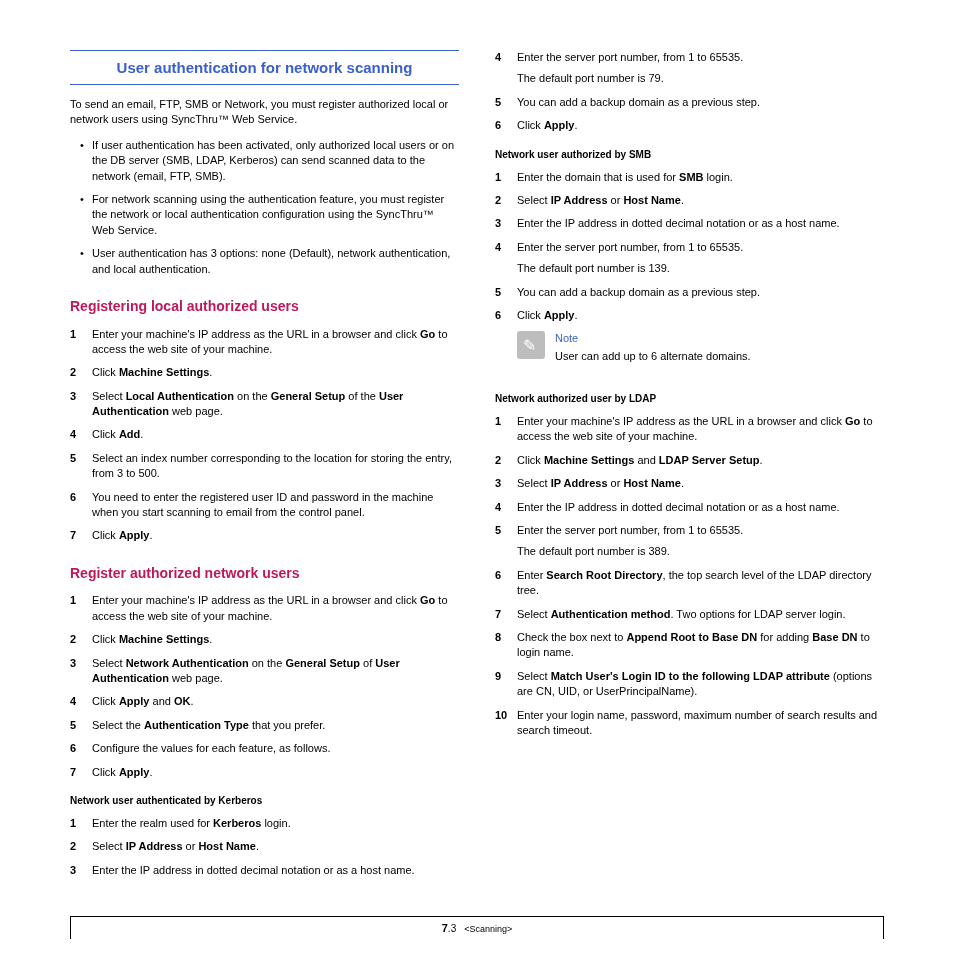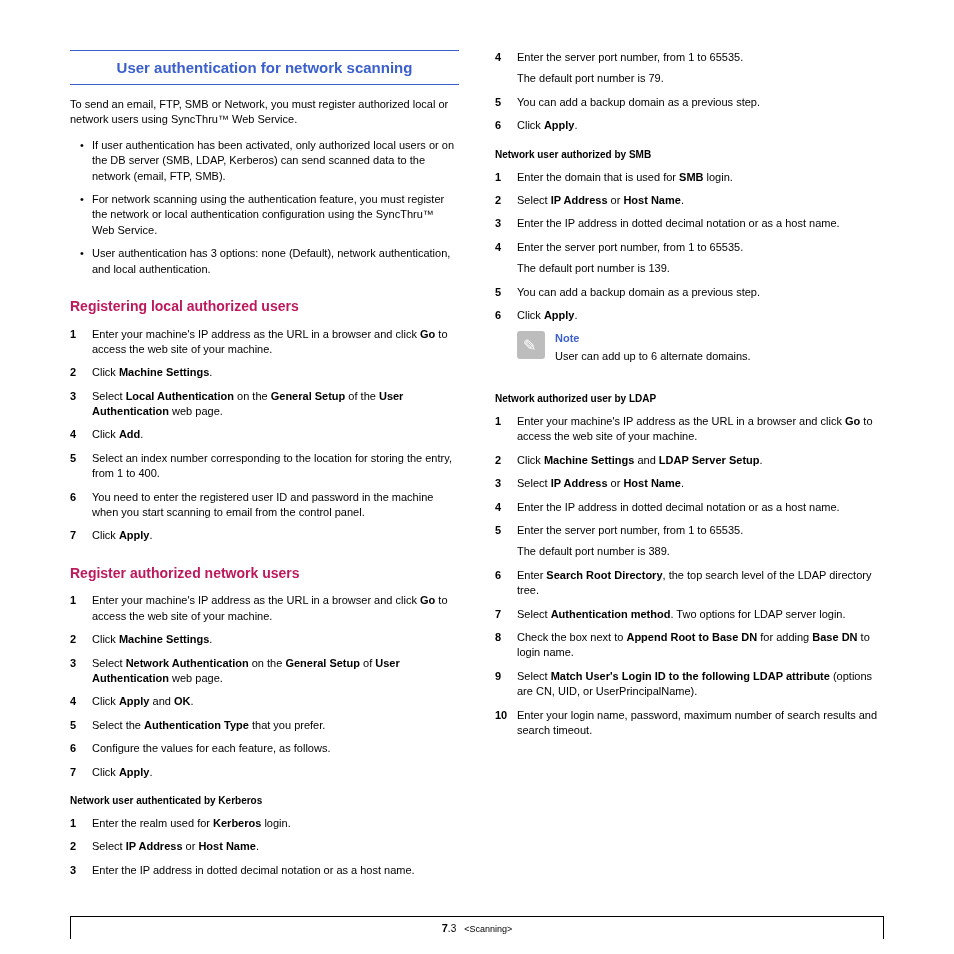--- a/index.html
+++ b/index.html
@@ -96,21 +96,21 @@
   .note-icon::after {
     content: "✎";
     color: #fff;
     font-size: 16px;
     position: absolute;
     top: 4px;
     left: 6px;
   }
   .note-title {
     color: #3b5fcc;
-    font-weight: bold;
+    font-weight: normal;
     display: block;
     margin-bottom: 2px;
   }
   .footer {
     border: 1px solid #000;
     border-bottom: none;
     margin-top: 30px;
     height: 20px;
     display: flex;
     align-items: center;
@@ -157,21 +157,21 @@
         </div>
         <div class="step">
           <div class="num">4</div>
           <div class="body">
             <p>Click <b>Add</b>.</p>
           </div>
         </div>
         <div class="step">
           <div class="num">5</div>
           <div class="body">
-            <p>Select an index number corresponding to the location for storing the entry, from 1 to 400.</p>
+            <p>Select an index number corresponding to the location for storing the entry, from 3 to 500.</p>
           </div>
         </div>
         <div class="step">
           <div class="num">6</div>
           <div class="body">
             <p>You need to enter the registered user ID and password in the machine when you start scanning to email from the control panel.</p>
           </div>
         </div>
         <div class="step">
           <div class="num">7</div>

